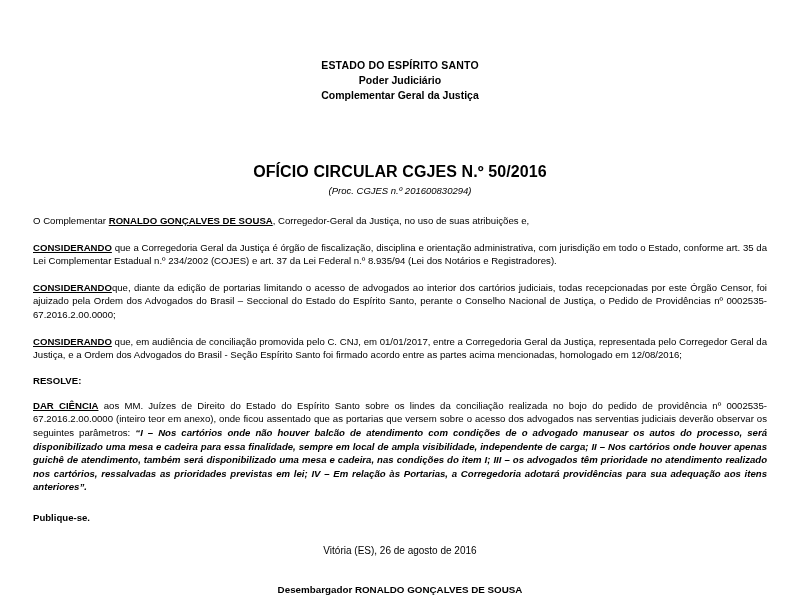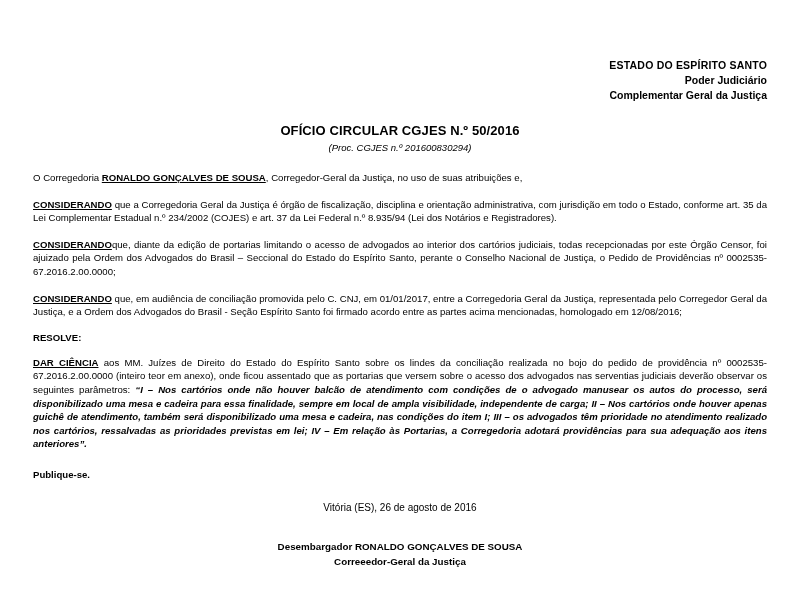--- a/index.html
+++ b/index.html
@@ -15,32 +15,33 @@
     overflow: hidden;
   }
   .page {
     width: 800px;
     height: 600px;
     box-sizing: border-box;
     padding: 58px 33px 10px 33px;
     position: relative;
   }
   .header {
-    text-align: right;
+    text-align: center;
     font-weight: bold;
     font-size: 10.5px;
     line-height: 15px;
   }
   .header .l1 { letter-spacing: 0.2px; }
   .spacer-1 { height: 20px; }
   .doc-title {
     text-align: center;
     font-weight: bold;
-    font-size: 13px;
+    font-size: 16px;
     letter-spacing: 0.1px;
+    margin-top: 40px;
   }
   .doc-sub {
     text-align: center;
     font-style: italic;
     font-size: 9.5px;
     margin-top: 4px;
   }
   .spacer-2 { height: 18px; }
   p.body-par {
     font-size: 9.6px;
@@ -88,21 +89,21 @@
   </div>
 
   <div class="spacer-1"></div>
 
   <div class="doc-title">OFÍCIO CIRCULAR CGJES N.º 50/2016</div>
   <div class="doc-sub">(Proc. CGJES n.º 201600830294)</div>
 
   <div class="spacer-2"></div>
 
   <p class="body-par">
-    <span>O Corregedoria </span><span class="b">RONALDO GONÇALVES DE SOUSA</span><span>, Corregedor-Geral da Justiça, no uso de suas atribuições e,</span>
+    <span>O Complementar </span><span class="b">RONALDO GONÇALVES DE SOUSA</span><span>, Corregedor-Geral da Justiça, no uso de suas atribuições e,</span>
   </p>
 
   <p class="body-par">
     <span class="b">CONSIDERANDO</span><span> que a Corregedoria Geral da Justiça é órgão de fiscalização, disciplina e orientação administrativa, com jurisdição em todo o Estado, conforme art. 35 da Lei Complementar Estadual n.º 234/2002 (COJES) e art. 37 da Lei Federal n.º 8.935/94 (Lei dos Notários e Registradores).</span>
   </p>
 
   <p class="body-par">
     <span class="b">CONSIDERANDO</span><span>que, diante da edição de portarias limitando o acesso de advogados ao interior dos cartórios judiciais, todas recepcionadas por este Órgão Censor, foi ajuizado pela Ordem dos Advogados do Brasil – Seccional do Estado do Espírito Santo, perante o Conselho Nacional de Justiça, o Pedido de Providências nº 0002535-67.2016.2.00.0000;</span>
   </p>
 

